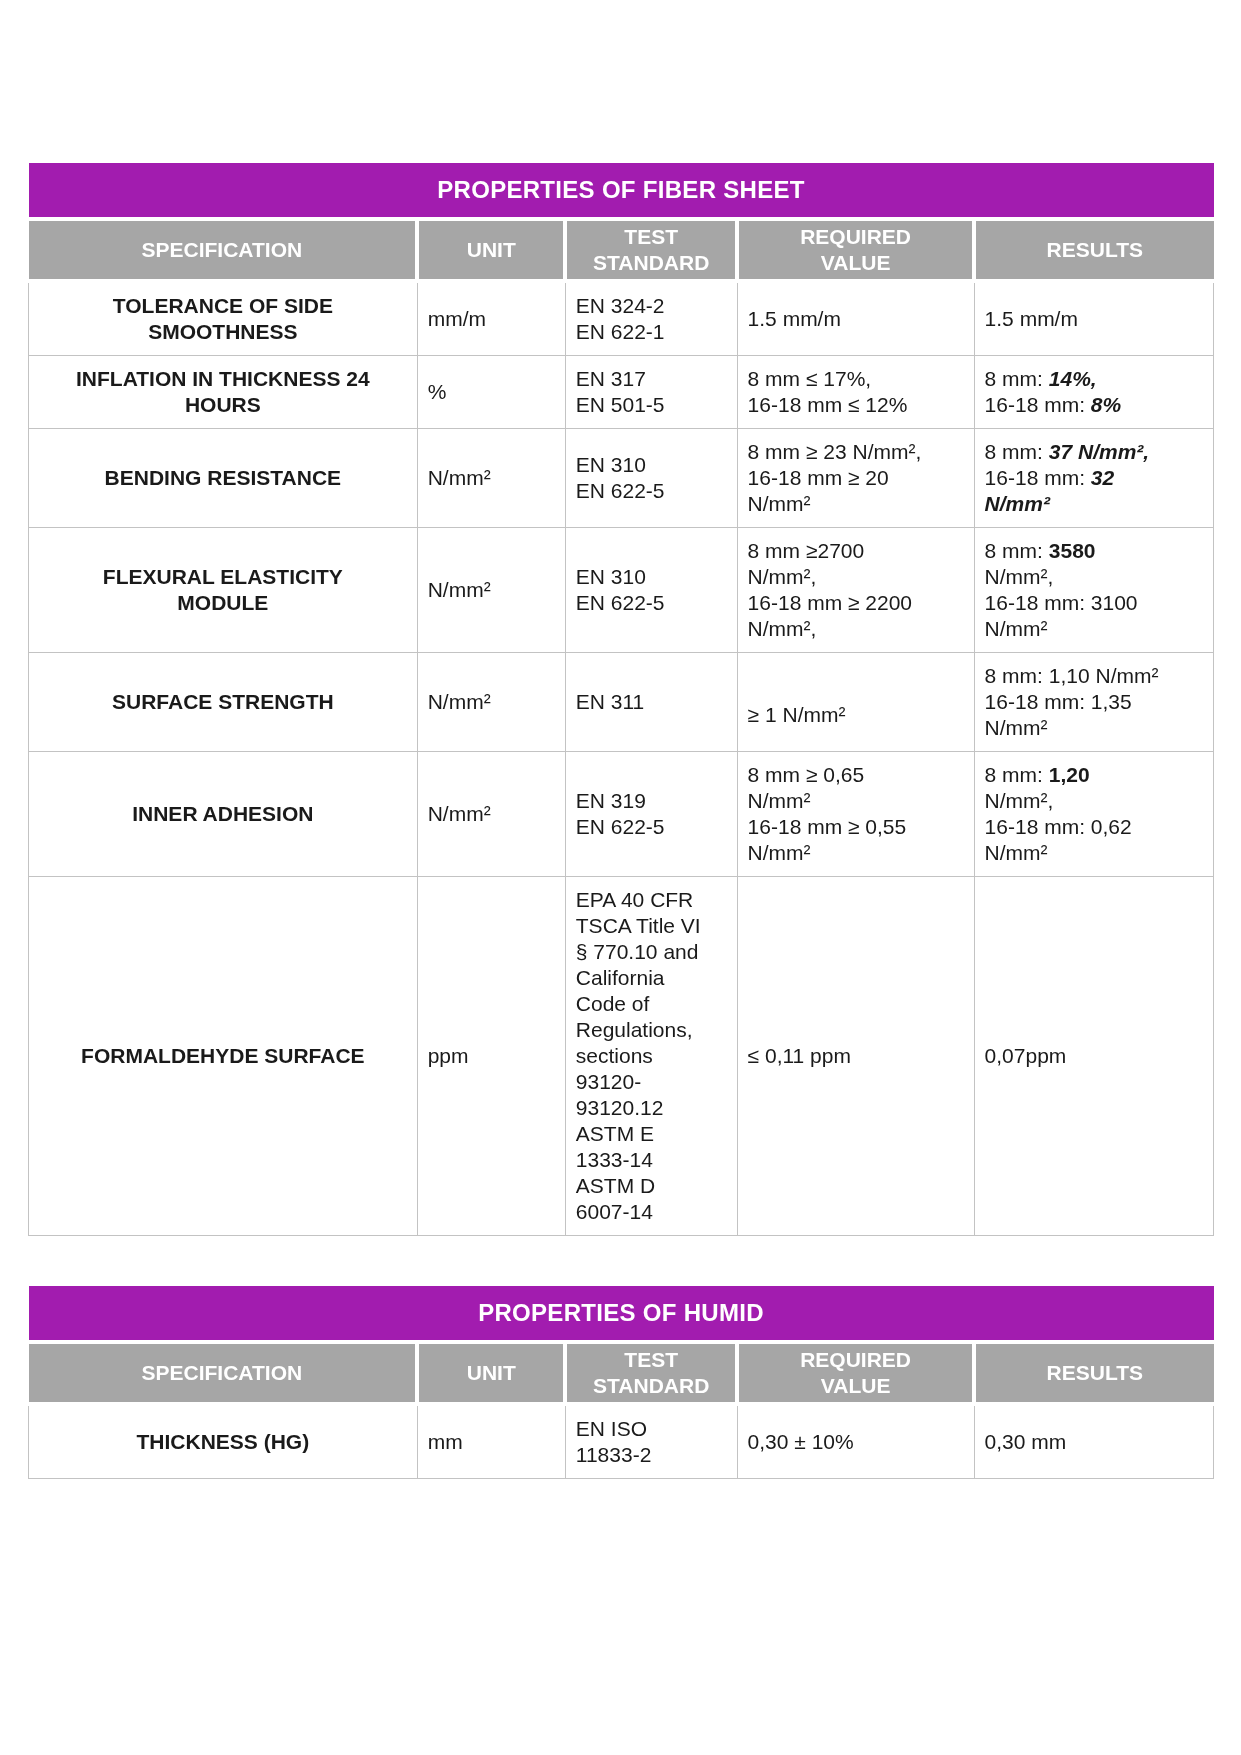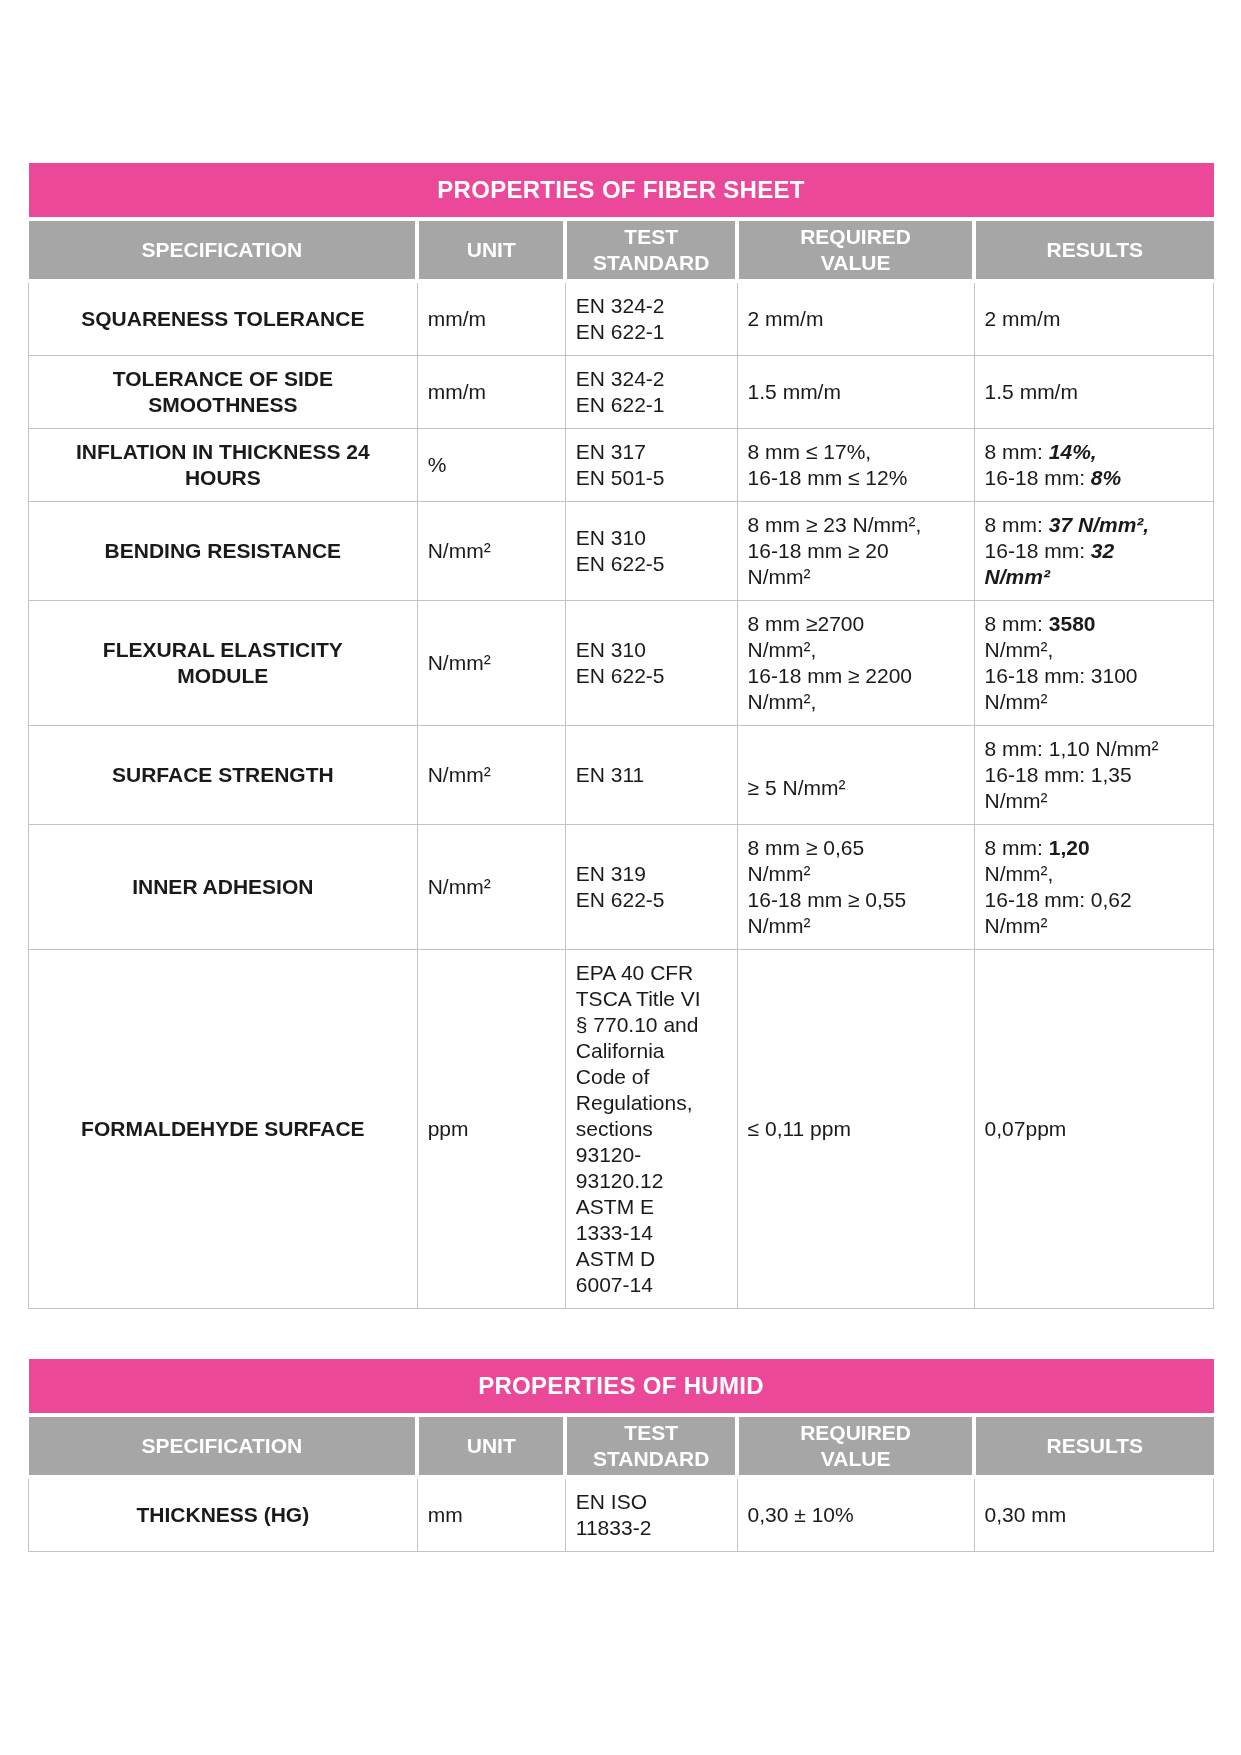--- a/index.html
+++ b/index.html
@@ -22,21 +22,21 @@
   }
   table.props-table {
     width: 100%;
     border-collapse: collapse;
     table-layout: fixed;
   }
   table.props-table.second {
     margin-top: 50px;
   }
   td.title-cell {
-    background: #ec4899;
+    background: #a21caf;
     color: #ffffff;
     font-weight: bold;
     font-size: 24px;
     line-height: 28px;
     text-align: center;
     vertical-align: middle;
     padding: 13px 0;
     border: none;
     border-bottom: 4px solid #ffffff;
     letter-spacing: 0.3px;
@@ -99,28 +99,20 @@
             <th>UNIT</th>
             <th>TEST
 STANDARD</th>
             <th>REQUIRED
 VALUE</th>
             <th>RESULTS</th>
           </tr>
         </thead>
         <tbody>
           <tr>
-            <td class="cell-spec">SQUARENESS TOLERANCE</td>
-            <td class="cell-unit">mm/m</td>
-            <td class="cell-standard">EN 324-2
-EN 622-1</td>
-            <td class="cell-required">2 mm/m</td>
-            <td class="cell-results"><span>2 mm/m</span></td>
-          </tr>
-          <tr>
             <td class="cell-spec">TOLERANCE OF SIDE
 SMOOTHNESS</td>
             <td class="cell-unit">mm/m</td>
             <td class="cell-standard">EN 324-2
 EN 622-1</td>
             <td class="cell-required">1.5 mm/m</td>
             <td class="cell-results"><span>1.5 mm/m</span></td>
           </tr>
           <tr>
             <td class="cell-spec">INFLATION IN THICKNESS 24
@@ -158,21 +150,21 @@
             <td class="cell-results"><span>8 mm: </span><span class="run-b">3580</span><span>
 N/mm²,
 16-18 mm: 3100
 N/mm²</span></td>
           </tr>
           <tr>
             <td class="cell-spec">SURFACE STRENGTH</td>
             <td class="cell-unit">N/mm²</td>
             <td class="cell-standard">EN 311</td>
             <td class="cell-required">
-≥ 5 N/mm²</td>
+≥ 1 N/mm²</td>
             <td class="cell-results"><span>8 mm: 1,10 N/mm²
 16-18 mm: 1,35
 N/mm²</span></td>
           </tr>
           <tr>
             <td class="cell-spec">INNER ADHESION</td>
             <td class="cell-unit">N/mm²</td>
             <td class="cell-standard">EN 319
 EN 622-5</td>
             <td class="cell-required">8 mm ≥ 0,65

